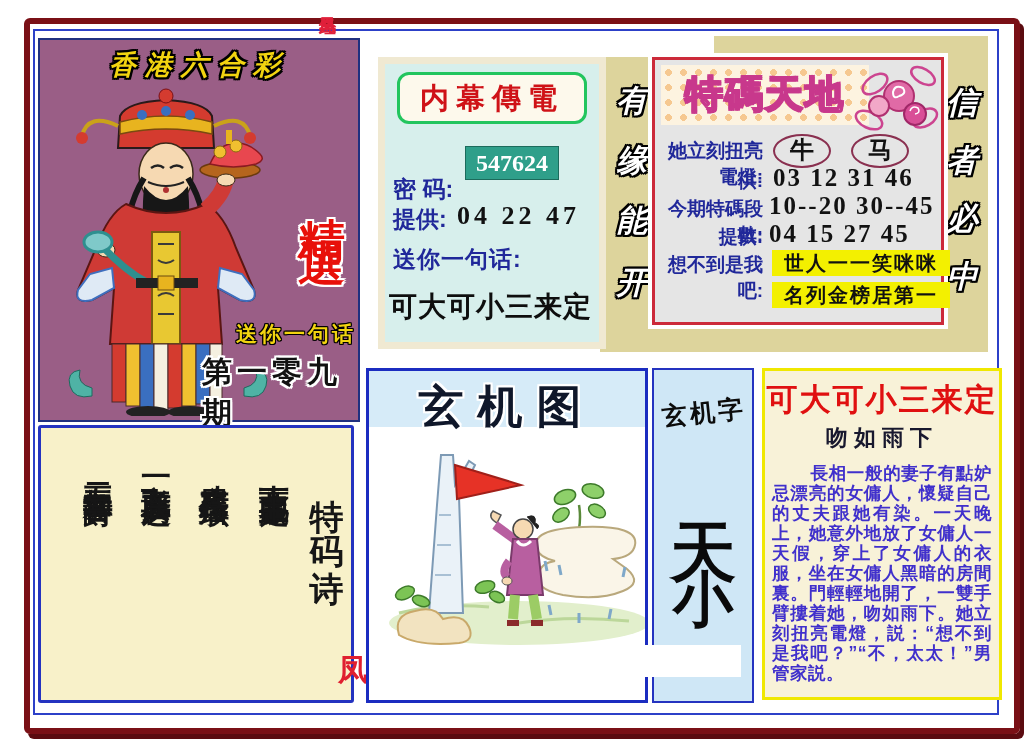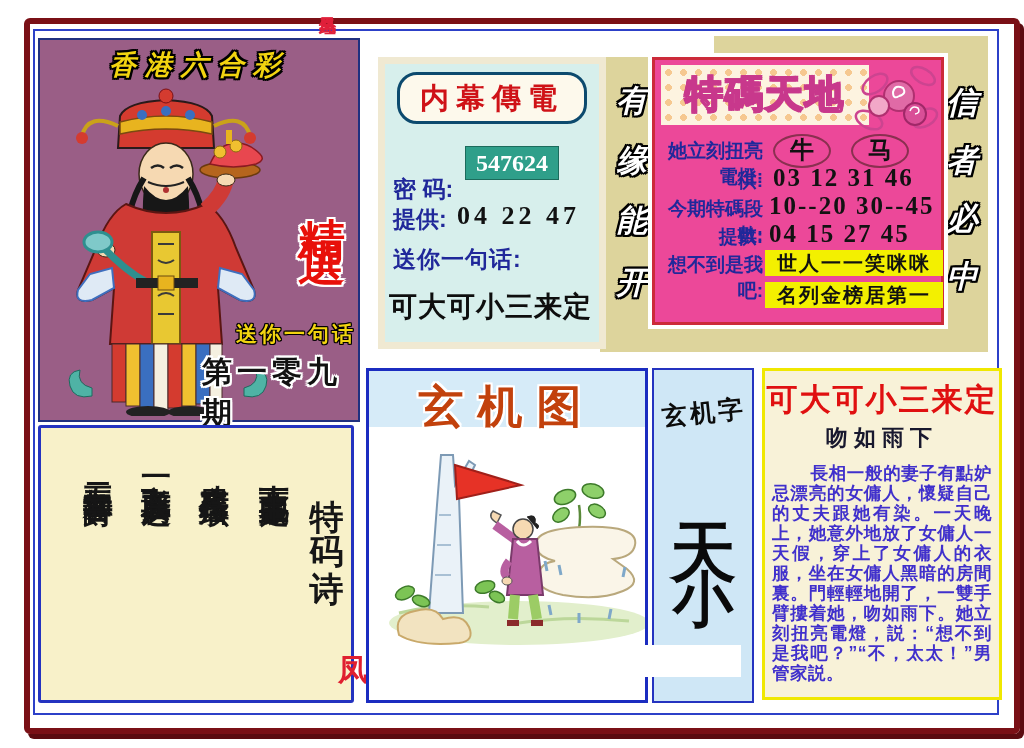--- a/index.html
+++ b/index.html
@@ -17,51 +17,51 @@
   .frame-blue{left:33px;top:29px;width:962px;height:682px;border:2px solid #2c40c8;z-index:0;}
   
   .purple{left:38px;top:38px;width:318px;height:380px;background:#9a5e86;border:2px solid #20307f;z-index:2;}
   .hk-title{left:0;top:7px;width:100%;text-align:center;font-size:27px;font-weight:900;color:#f2d410;letter-spacing:9px;}
   .jingxuan{left:252px;top:140px;width:60px;font-size:47px;font-weight:900;color:#e8100a;
             writing-mode:vertical-rl;letter-spacing:22px;line-height:60px;}
   .year{left:196px;top:280px;font-size:21px;font-weight:700;color:#f2d410;letter-spacing:3px;}
   .issue{left:162px;top:312px;font-size:30px;font-weight:900;color:#111;letter-spacing:5px;}
   
   .neimu{left:378px;top:57px;width:228px;height:292px;background:#d7efec;border:7px solid #f0e9d2;box-sizing:border-box;z-index:2;}
-  .neimu-title{left:12px;top:8px;width:184px;height:46px;background:#fdf9ec;border:3px solid #0c4a6e;border-radius:20px;
+  .neimu-title{left:12px;top:8px;width:184px;height:46px;background:#fdf9ec;border:3px solid #22c55e;border-radius:12px;
                text-align:center;line-height:46px;font-size:29px;font-weight:900;color:#cf1217;letter-spacing:7px;}
   .navy{color:#20289a;font-weight:900;}
   .pwbox{left:80px;top:82px;width:92px;height:32px;background:#2f9f8a;border:1px solid #1c6b5c;
          text-align:center;line-height:32px;font-size:24px;font-weight:700;color:#fff;}
   
   .khaki{left:600px;top:36px;width:388px;height:316px;background:#ddd49c;z-index:1;}
   .notch{left:600px;top:36px;width:114px;height:21px;background:#fff;z-index:1;}
   .stripchar{width:40px;text-align:center;font-size:31px;font-weight:900;color:#fff;z-index:2;}
-  .tema{left:652px;top:57px;width:292px;height:268px;background:#ec4899;border:3px solid #cc2a3a;
+  .tema{left:652px;top:57px;width:292px;height:268px;background:#e5e5e5;border:3px solid #cc2a3a;
         box-shadow:0 0 0 4px #fff;box-sizing:border-box;z-index:2;}
   .tema-titlezone{left:6px;top:5px;width:208px;height:60px;background-color:#fdf3e0;
         background-image:radial-gradient(#f6c890 32%,rgba(0,0,0,0) 34%);background-size:15px 15px;
         text-align:center;line-height:58px;font-size:38px;font-weight:900;letter-spacing:2px;
         color:#fdeef6;-webkit-text-stroke:1.6px #c8388c;
         text-shadow:1px 1px 0 #c8388c,-1px -1px 0 #c8388c,1px -1px 0 #c8388c,-1px 1px 0 #c8388c;}
   .trow-label{width:106px;text-align:right;font-size:19px;letter-spacing:0;}
   .tval{font-size:25px;font-weight:700;color:#121212;letter-spacing:2px;}
   .oval{width:54px;height:30px;border:2px solid #8a3050;border-radius:50%;text-align:center;line-height:28px;
         font-size:24px;font-weight:700;color:#111;}
   .ybox{width:178px;height:26px;background:#f3f000;text-align:center;line-height:26px;
-        font-size:20px;font-weight:700;color:#111;letter-spacing:2px;}
+        font-size:20px;font-weight:700;color:#111;letter-spacing:2px;margin-left:7px;}
   
   .poem{left:38px;top:425px;width:316px;height:278px;background:#f8f1c9;border:3px solid #2433c0;border-radius:3px;box-sizing:border-box;z-index:2;}
   .vcol{writing-mode:vertical-rl;color:#161616;font-weight:700;}
   .poem-title{left:262px;top:44px;font-size:34px;letter-spacing:36px;font-weight:900;}
   .poem-line{font-size:30px;letter-spacing:2px;}
   
   .xjt{left:366px;top:368px;width:282px;height:335px;background:#fff;border:3px solid #1b2cc0;box-sizing:border-box;z-index:5;}
   .xjt-title{left:0;top:0;width:100%;height:56px;background:#d6ebf8;text-align:center;line-height:72px;
-             font-size:45px;font-weight:900;color:#c2410c;letter-spacing:14px;}
+             font-size:45px;font-weight:900;color:#0f172a;letter-spacing:14px;}
   
   .xjz{left:652px;top:368px;width:102px;height:335px;background:#cfe7f6;border:2px solid #2433c0;box-sizing:border-box;z-index:3;}
   .xjz-title{left:4px;top:26px;width:92px;text-align:center;font-size:25px;font-weight:900;color:#0c0c0c;
              letter-spacing:3px;transform:rotate(-6deg);font-family:"Liberation Serif","DejaVu Serif",serif;}
   .bigchar{left:0;top:150px;width:98px;text-align:center;color:#0a0a0a;font-weight:900;line-height:1;}
   .whitepatch{left:645px;top:645px;width:96px;height:32px;background:#fff;z-index:6;}
   
   .humor{left:762px;top:368px;width:240px;height:332px;background:#f8f2d8;border:3px solid #f0e800;box-sizing:border-box;z-index:2;}
   .humor-title{left:0;top:8px;width:100%;text-align:center;font-size:31px;font-weight:900;color:#e01010;letter-spacing:2px;}
   .humor-sub{left:0;top:52px;width:100%;text-align:center;font-size:22px;font-weight:900;color:#18182e;letter-spacing:6px;}

